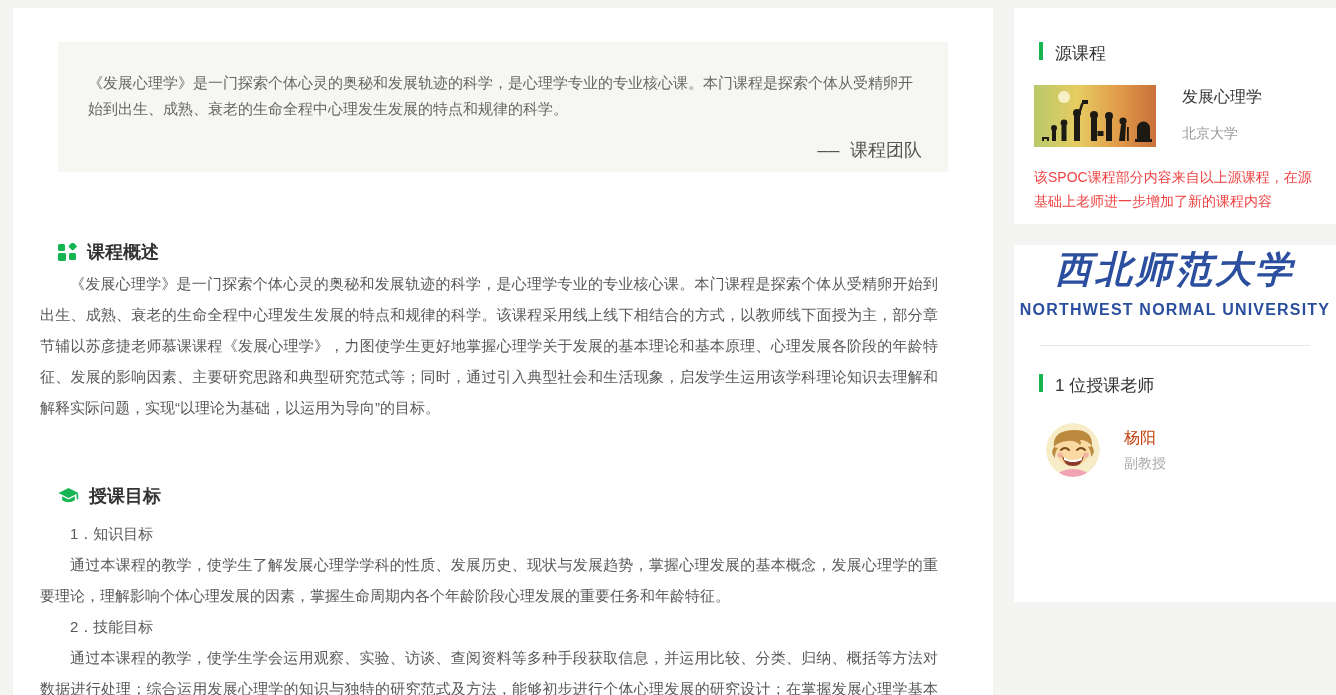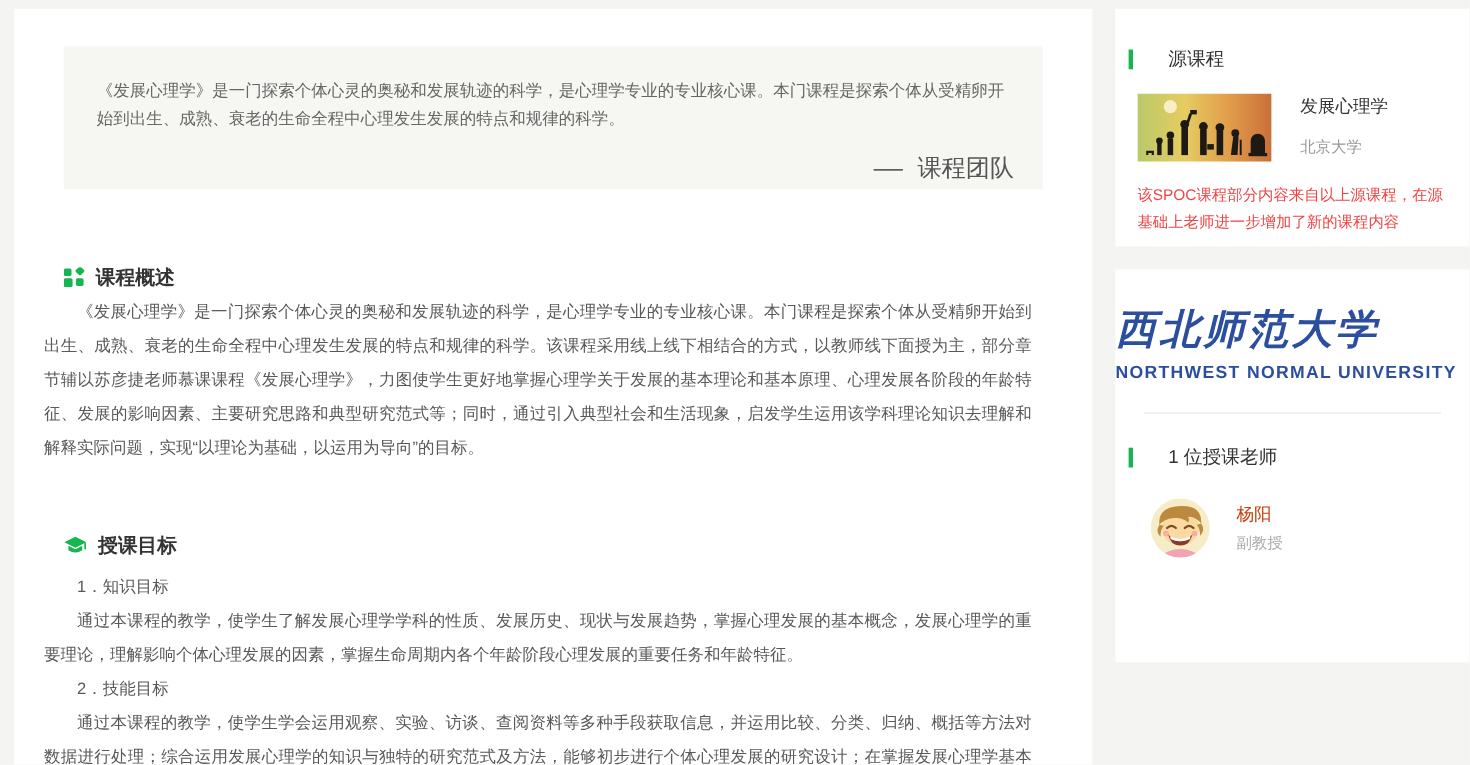--- a/index.html
+++ b/index.html
@@ -9,51 +9,51 @@
 
   .card { position:absolute; background:#fff; }
   .main-card  { left:13px;  top:8px;  width:980px; height:760px; }
   .side-card1 { left:1014px; top:8px;  width:322px; height:216px; }
   .side-card2 { left:1014px; top:245px; width:322px; height:357px; }
 
   
   .quote-box { position:absolute; left:45px; top:34px; width:890px; height:130px;
     background:#f6f6f2; padding:28px 26px 0 30px; }
   .quote-text { font-size:15px; line-height:26px; color:#666; }
-  .quote-sign { margin-top:16px; text-align:right; font-size:22px; color:#555;font-family:Liberation Mono, monospace; }
+  .quote-sign { margin-top:16px; text-align:right; font-size:18px; color:#555;font-family:Liberation Mono, monospace; }
 
   
   .sec-head { position:absolute; left:45px; display:flex; align-items:center; }
   .sec-head .ttl { font-size:18px; font-weight:bold; color:#333; margin-left:10px; }
   .sec-head svg { display:block; }
 
   .overview-head { top:232px; }
   .goals-head    { top:476px; }
 
   .body-par { position:absolute; left:27px; width:898px; font-size:15px;
     line-height:31px; color:#595959; text-align:justify; }
   .body-par p { text-indent:2em; }
   .overview-text { top:260px; }
   .goals-text    { top:510px; }
 
   
-  .side-head { display:flex; align-items:center; margin:34px 0 0 12px;gap:20px; }
+  .side-head { display:flex; align-items:flex-start; margin:34px 0 0 25px; }
   .side-head .bar { width:4px; height:18px; background:#17b452; }
   .side-head .ttl { font-size:17px; color:#333; margin-left:12px; }
 
   .course-row { display:flex; margin:20px 0 0 20px; }
   .thumb { width:122px; height:62px; flex:0 0 122px; cursor:pointer; }
   .course-meta { display:flex; flex-direction:column; justify-content:space-between;
     margin-left:26px; height:62px; padding:2px 0 4px 0; }
   .course-name { font-size:16px; color:#333; cursor:pointer; }
   .course-univ { font-size:14px; color:#999; }
   .course-desc { margin:18px 20px 0 20px; font-size:14px; line-height:24px; color:#ef4444; }
 
   
-  .univ-logo { margin-top:30px; text-align:left; cursor:pointer; }
+  .univ-logo { text-align:center; cursor:pointer; }
   .univ-zh { font-family:"DejaVu Serif","Liberation Serif",serif; font-style:italic;
     font-weight:bold; font-size:37px; color:#2b4f9e; letter-spacing:3px; }
   .univ-en { margin-top:6px; font-size:16px; color:#2b4f9e; letter-spacing:1.2px;
     font-weight:bold; }
   .divider { margin:26px 26px 0 26px; border-top:1px solid #e6e6e6; height:0; }
 
   .teacher-row { display:flex; align-items:center; margin:26px 0 0 32px; cursor:pointer; }
   .avatar { width:54px; height:54px; border-radius:50%; overflow:hidden; flex:0 0 54px; }
   .teacher-meta { margin-left:24px; }
   .teacher-name { font-size:16px; color:#c2410c; }

